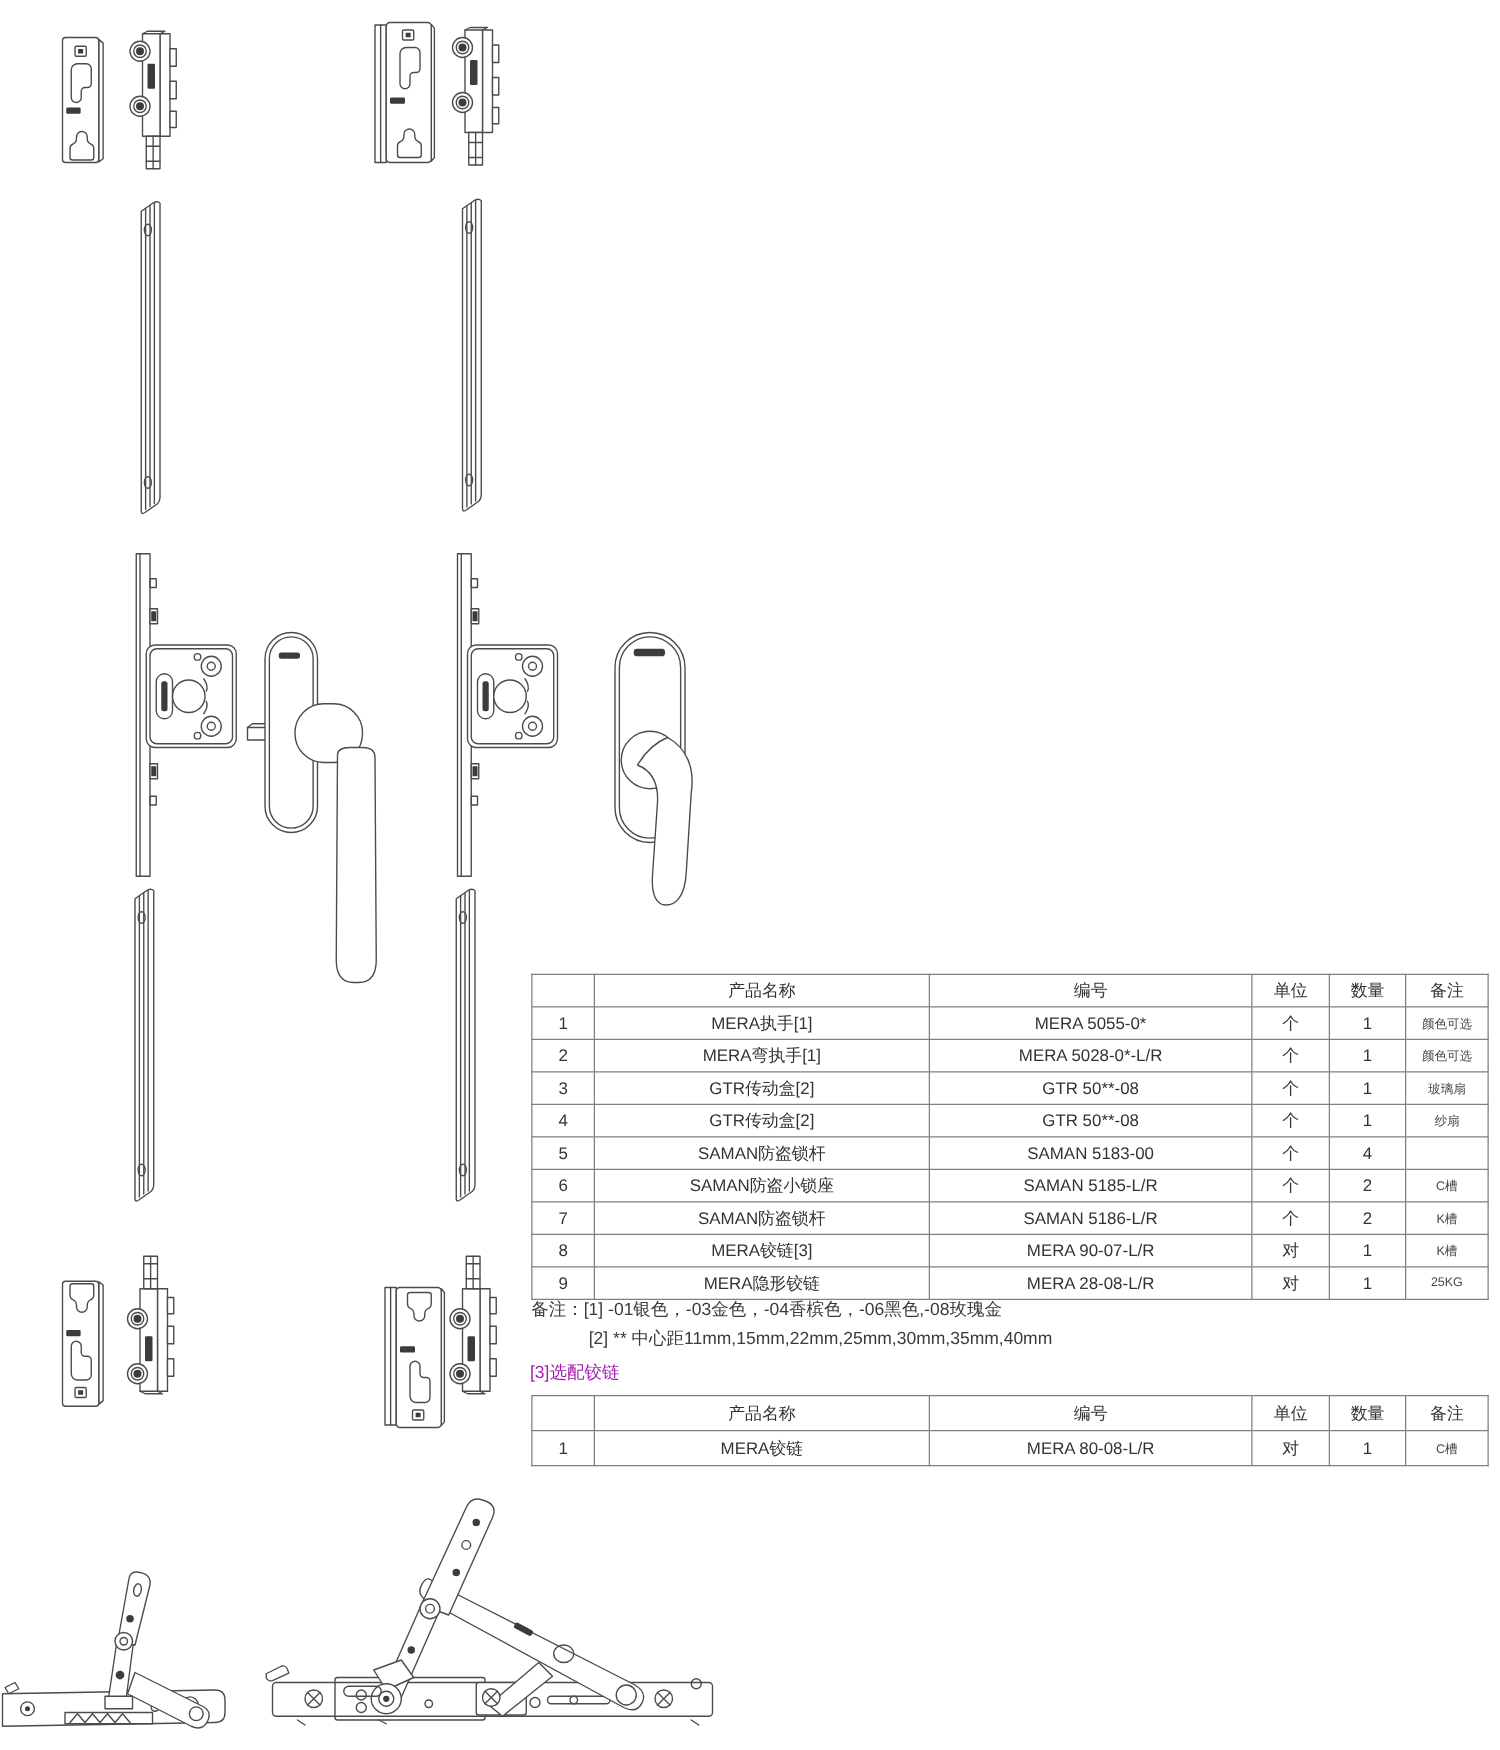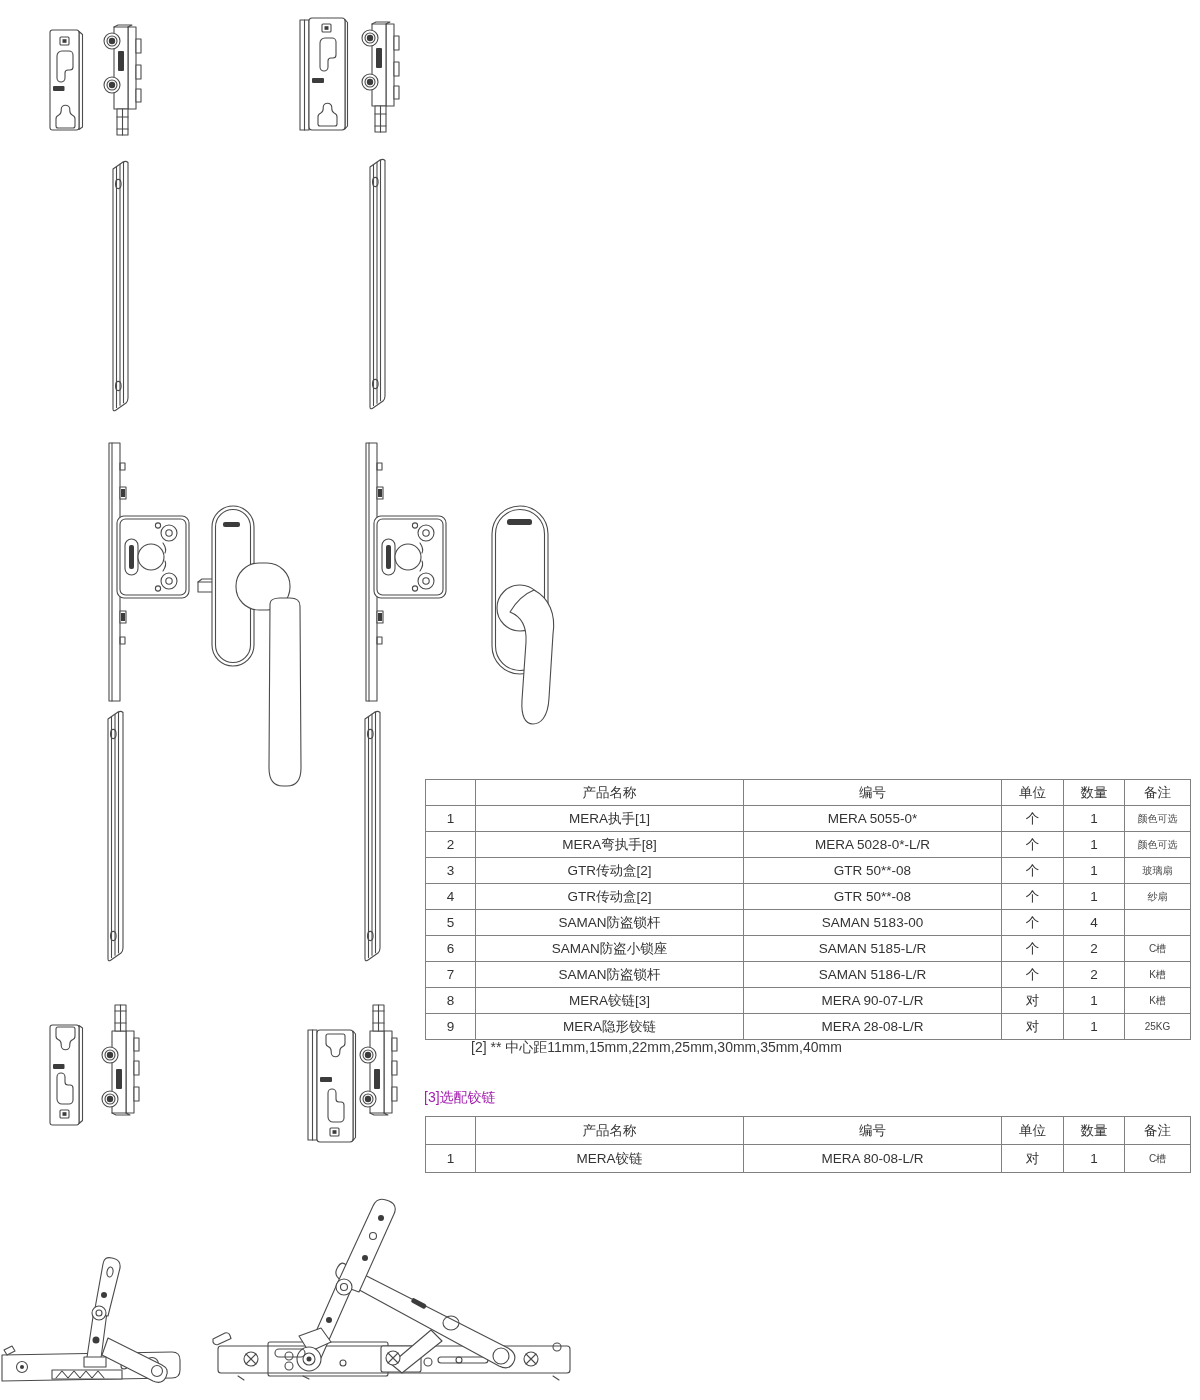--- a/index.html
+++ b/index.html
@@ -272,21 +272,21 @@
     <tr>
       <td>1</td>
           <td>MERA执手[1]</td>
           <td>MERA 5055-0*</td>
           <td>个</td>
           <td>1</td>
           <td class="rk">颜色可选</td>
     </tr>
     <tr>
       <td>2</td>
-          <td>MERA弯执手[8]</td>
+          <td>MERA弯执手[1]</td>
           <td>MERA 5028-0*-L/R</td>
           <td>个</td>
           <td>1</td>
           <td class="rk">颜色可选</td>
     </tr>
     <tr>
       <td>3</td>
           <td>GTR传动盒[2]</td>
           <td>GTR 50**-08</td>
           <td>个</td>
@@ -338,20 +338,21 @@
           <td>MERA隐形铰链</td>
           <td>MERA 28-08-L/R</td>
           <td>对</td>
           <td>1</td>
           <td class="rk">25KG</td>
     </tr>
   </tbody>
     </table>
 
   <div class="notes">
+    <div>备注：[1] -01银色，-03金色，-04香槟色，-06黑色,-08玫瑰金</div>
     <div class="l2">[2] ** 中心距11mm,15mm,22mm,25mm,30mm,35mm,40mm</div>
   </div>
   <div class="opt-label">[3]选配铰链</div>
 
   <table class="spec-table" id="tbl-opt">
     <colgroup>
         <col style="width:50px">
         <col style="width:268px">
         <col style="width:258px">
         <col style="width:62px">

